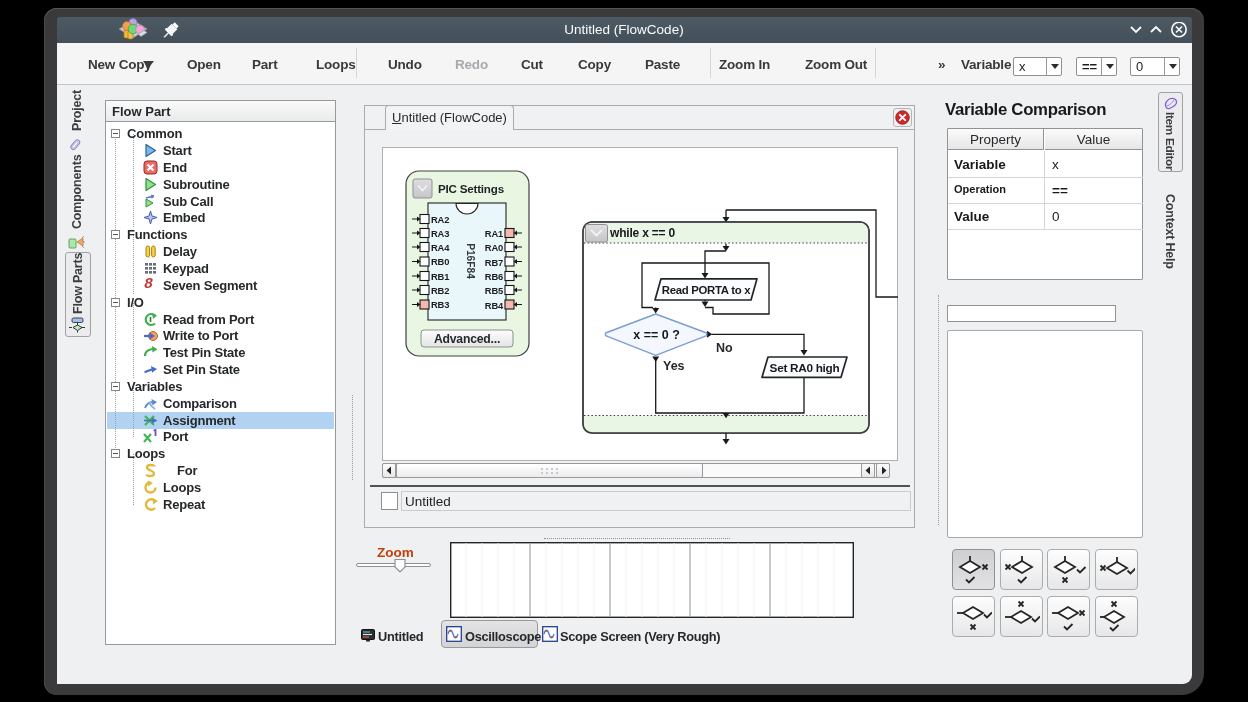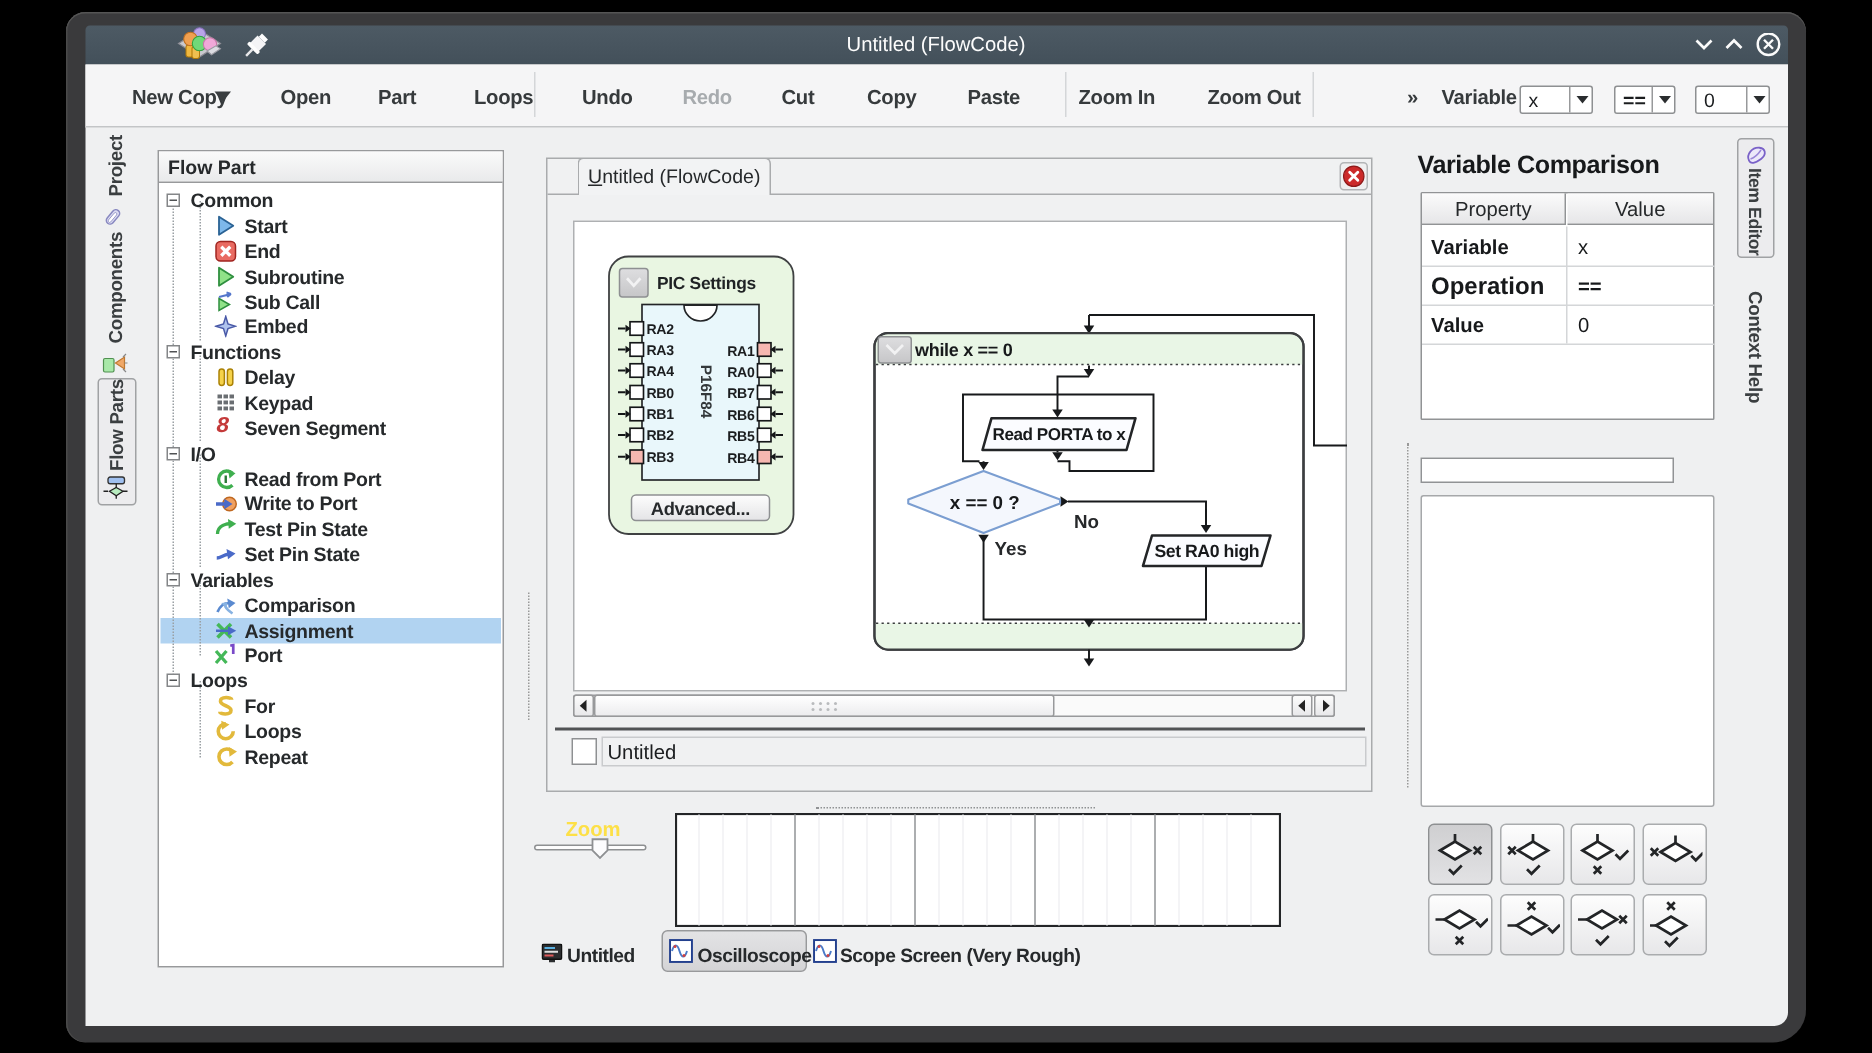--- a/index.html
+++ b/index.html
@@ -173,21 +173,21 @@
 <div class="trow" style="left:127px;top:294px">I/O</div>
 <div class="trow" style="left:163px;top:311px">Read from Port</div>
 <div class="trow" style="left:163px;top:327px">Write to Port</div>
 <div class="trow" style="left:163px;top:344px">Test Pin State</div>
 <div class="trow" style="left:163px;top:361px">Set Pin State</div>
 <div class="trow" style="left:127px;top:378px">Variables</div>
 <div class="trow" style="left:163px;top:395px">Comparison</div>
 <div class="trow" style="left:163px;top:412px">Assignment</div>
 <div class="trow" style="left:163px;top:428px">Port</div>
 <div class="trow" style="left:127px;top:445px">Loops</div>
-<div class="trow" style="left:163px;top:462px">For</div>
+<div class="trow" style="left:177px;top:462px">For</div>
 <div class="trow" style="left:163px;top:479px">Loops</div>
 <div class="trow" style="left:163px;top:496px">Repeat</div>
 <svg class="ticon" style="left:143px;top:143px" viewBox="0 0 15 15">
     <polygon points="3,1.5 12.5,7.5 3,13.5" fill="#7db8ea" stroke="#2a6294" stroke-width="1.2" stroke-linejoin="round"></polygon>
   </svg>
 <svg class="ticon" style="left:143px;top:160px" viewBox="0 0 15 15">
     <rect x="1" y="1" width="13" height="13" rx="3" fill="#e96b62" stroke="#a02520" stroke-width="1"></rect>
     <path d="M4.5,4.5 10.5,10.5 M10.5,4.5 4.5,10.5" stroke="#fff" stroke-width="2.2"></path>
   </svg>
 <svg class="ticon" style="left:143px;top:177px" viewBox="0 0 15 15">
@@ -409,21 +409,21 @@
   </svg>
 <div class="abs" style="left:876px;top:463px;width:14px;height:15px;background:linear-gradient(#fcfcfc,#e8e8ea);border:1px solid #98999b;border-radius:2px"></div>
 <svg class="abs" style="left:879px;top:466px" width="9" height="9">
     <polygon points="3,0.5 3,8.5 7.5,4.5" fill="#222"></polygon>
   </svg>
 
 <div class="abs" style="left:370px;top:485px;width:540px;height:2px;background:#515355"></div>
 <div class="abs" style="left:381px;top:492px;width:17px;height:18px;background:#fff;border:1px solid #8e9092"></div>
 <div class="abs" style="left:401px;top:491px;width:510px;height:20px;border:1px solid #c9cbcd;font-size:13.5px;color:#1b1d1f;line-height:19px;padding-left:3px">Untitled</div>
 
-<div class="abs" style="left:377px;top:545px;width:60px;font-size:13.5px;font-weight:600;color:#fde047">Zoom</div>
+<div class="abs" style="left:377px;top:545px;width:60px;font-size:13.5px;font-weight:600;color:#c2410c">Zoom</div>
 <div class="abs" style="left:356px;top:563px;width:75px;height:4px;background:#fdfdfd;border:1px solid #8e9092;border-radius:2px"></div>
 <svg class="abs" style="left:394px;top:558px" width="12" height="15" viewBox="0 0 12 15">
 <path d="M1,1.5 h10 v7.5 L6,14 L1,9 z" fill="#fcfcfd" stroke="#8e9092" stroke-width="1.2"></path>
   </svg>
 
 <div class="doth" style="left:544px;top:538px;width:186px;border-color:#909294"></div>
 <svg class="abs" style="left:450px;top:542px" width="404" height="76" viewBox="0 0 404 76">
 <rect x="0.7" y="0.7" width="402.6" height="74.6" fill="#fff" stroke="#232527" stroke-width="1.4"></rect>
 <g stroke="#f1f1f3" stroke-width="1">
 <path d="M16,1 V75 M32,1 V75 M48,1 V75 M64,1 V75 M96,1 V75 M112,1 V75 M128,1 V75 M144,1 V75 M176,1 V75 M192,1 V75 M208,1 V75 M224,1 V75 M256,1 V75 M272,1 V75 M288,1 V75 M304,1 V75 M336,1 V75 M352,1 V75 M368,1 V75 M384,1 V75"></path>
@@ -462,21 +462,21 @@
 
 <div class="abs" style="left:945px;top:100px;font-size:16.8px;font-weight:700;color:#17191b;letter-spacing:-0.3px">Variable Comparison</div>
 <div class="abs" style="left:947px;top:128px;width:196px;height:152px;background:#fff;border:1px solid #919395;border-radius:1px"></div>
 <div class="abs" style="left:948px;top:129px;width:96px;height:21px;background:linear-gradient(#fbfbfb,#e6e6e8);border-right:1px solid #919395;border-bottom:1px solid #919395;text-align:center;font-size:13.5px;color:#26292b;line-height:21px">Property</div>
 <div class="abs" style="left:1045px;top:129px;width:97px;height:21px;background:linear-gradient(#fbfbfb,#e6e6e8);border-bottom:1px solid #919395;text-align:center;font-size:13.5px;color:#26292b;line-height:21px">Value</div>
 <div class="abs" style="left:1044px;top:151px;width:1px;height:78px;background:#d4d6d8"></div>
 <div class="abs" style="left:948px;top:177px;width:195px;height:1px;background:#d4d6d8"></div>
 <div class="abs" style="left:948px;top:203px;width:195px;height:1px;background:#d4d6d8"></div>
 <div class="abs" style="left:948px;top:229px;width:195px;height:1px;background:#d4d6d8"></div>
 <div class="abs" style="left:954px;top:157px;font-size:13.5px;font-weight:700;color:#17191b">Variable</div>
-<div class="abs" style="left:954px;top:183px;font-size:16px;font-weight:700;color:#17191b">Operation</div>
+<div class="abs" style="left:954px;top:183px;font-size:11px;font-weight:700;color:#17191b">Operation</div>
 <div class="abs" style="left:954px;top:209px;font-size:13.5px;font-weight:700;color:#17191b">Value</div>
 <div class="abs" style="left:1052px;top:157px;font-size:13.5px;color:#17191b">x</div>
 <div class="abs" style="left:1052px;top:183px;font-size:13.5px;font-weight:600;color:#17191b">==</div>
 <div class="abs" style="left:1052px;top:209px;font-size:13.5px;color:#17191b">0</div>
 <div class="abs" style="left:947px;top:305px;width:169px;height:17px;background:#fff;border:1px solid #919395"></div>
 <div class="abs" style="left:947px;top:330px;width:196px;height:208px;background:#fff;border:1px solid #a6a8aa;border-radius:2px"></div>
 
 <div class="abs" style="left:952px;top:549px;width:43px;height:41px;background:linear-gradient(#cfcfd1,#e2e2e4);border:1px solid #8e9092;border-radius:4px"></div>
 <div class="abs" style="left:1000px;top:549px;width:43px;height:41px;background:linear-gradient(#fdfdfd,#e7e7e9);border:1px solid #aaacae;border-radius:4px"></div>
 <div class="abs" style="left:1047px;top:549px;width:43px;height:41px;background:linear-gradient(#fdfdfd,#e7e7e9);border:1px solid #aaacae;border-radius:4px"></div>

